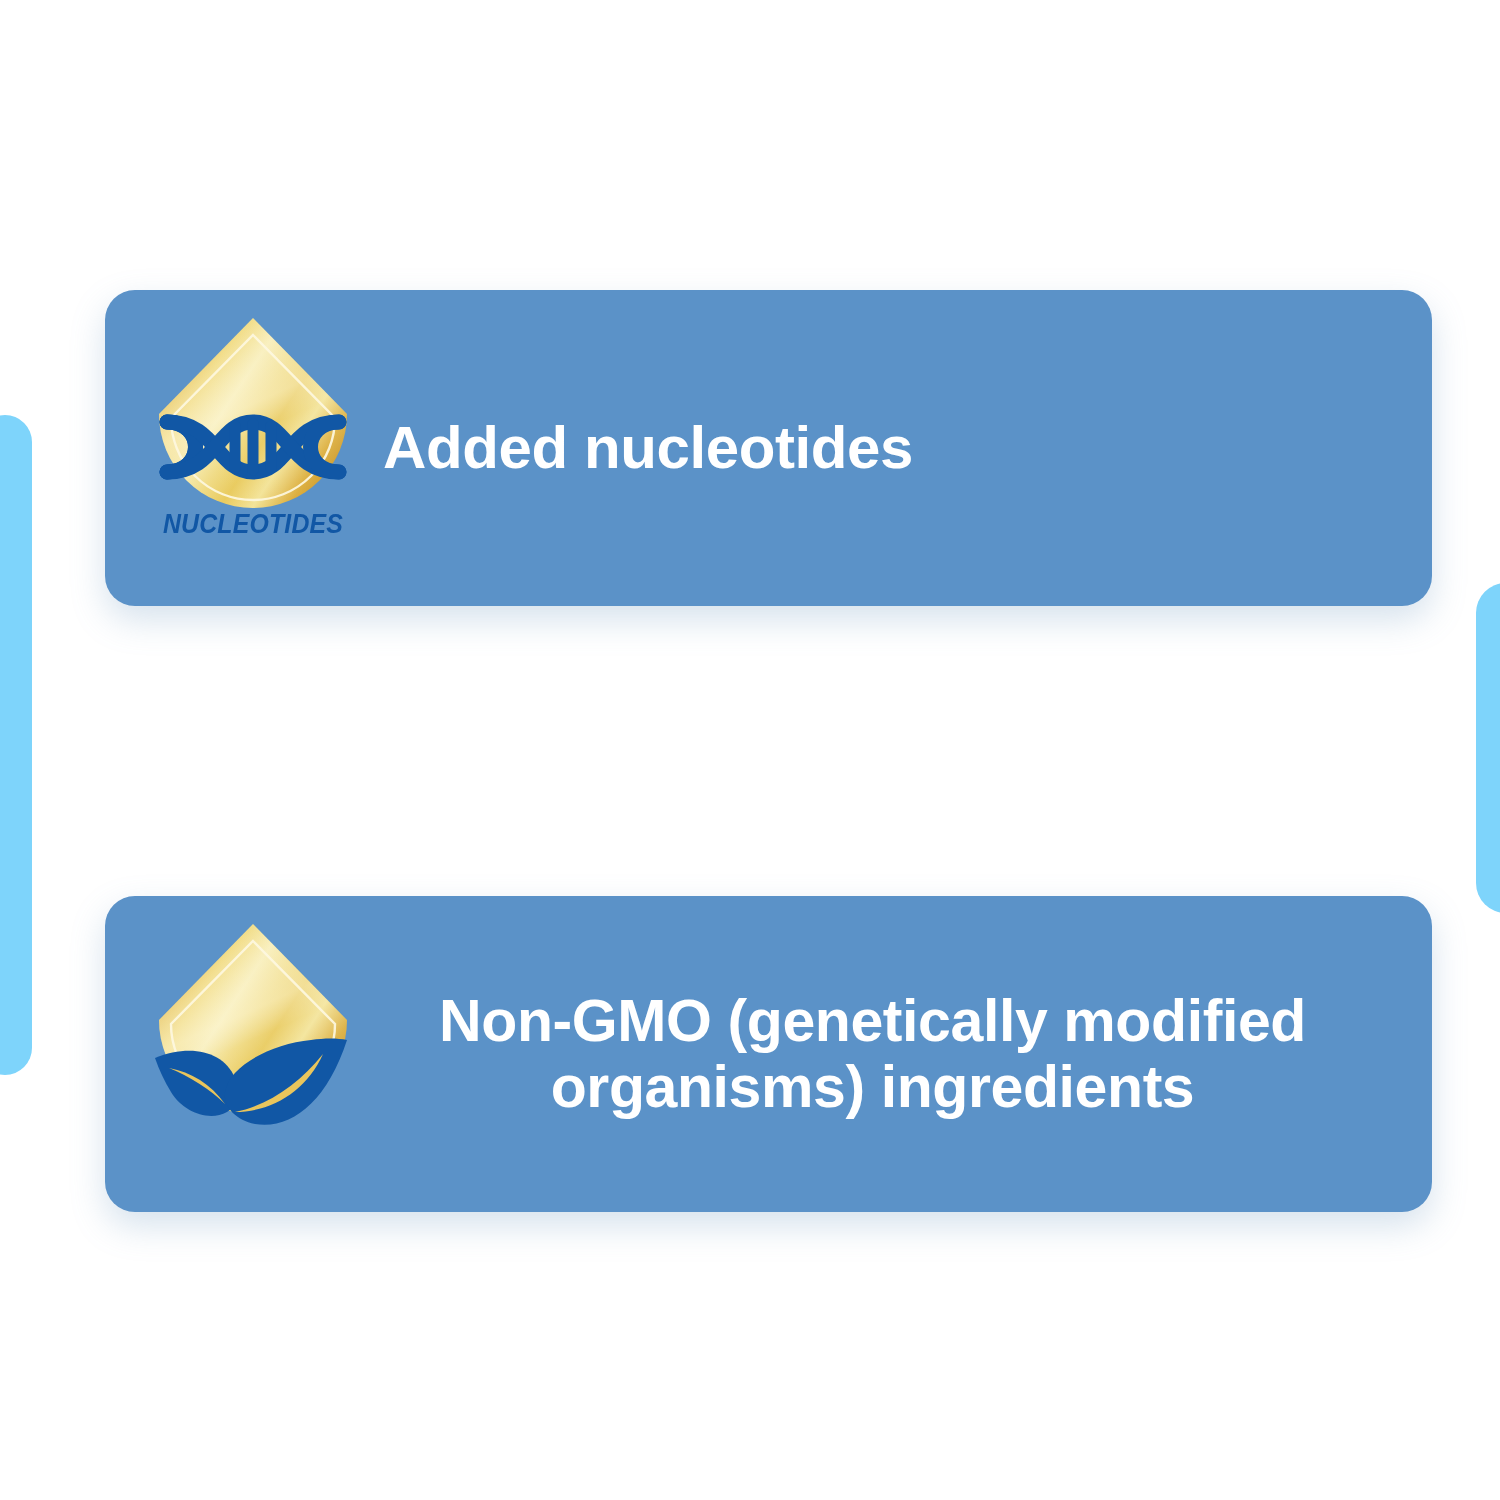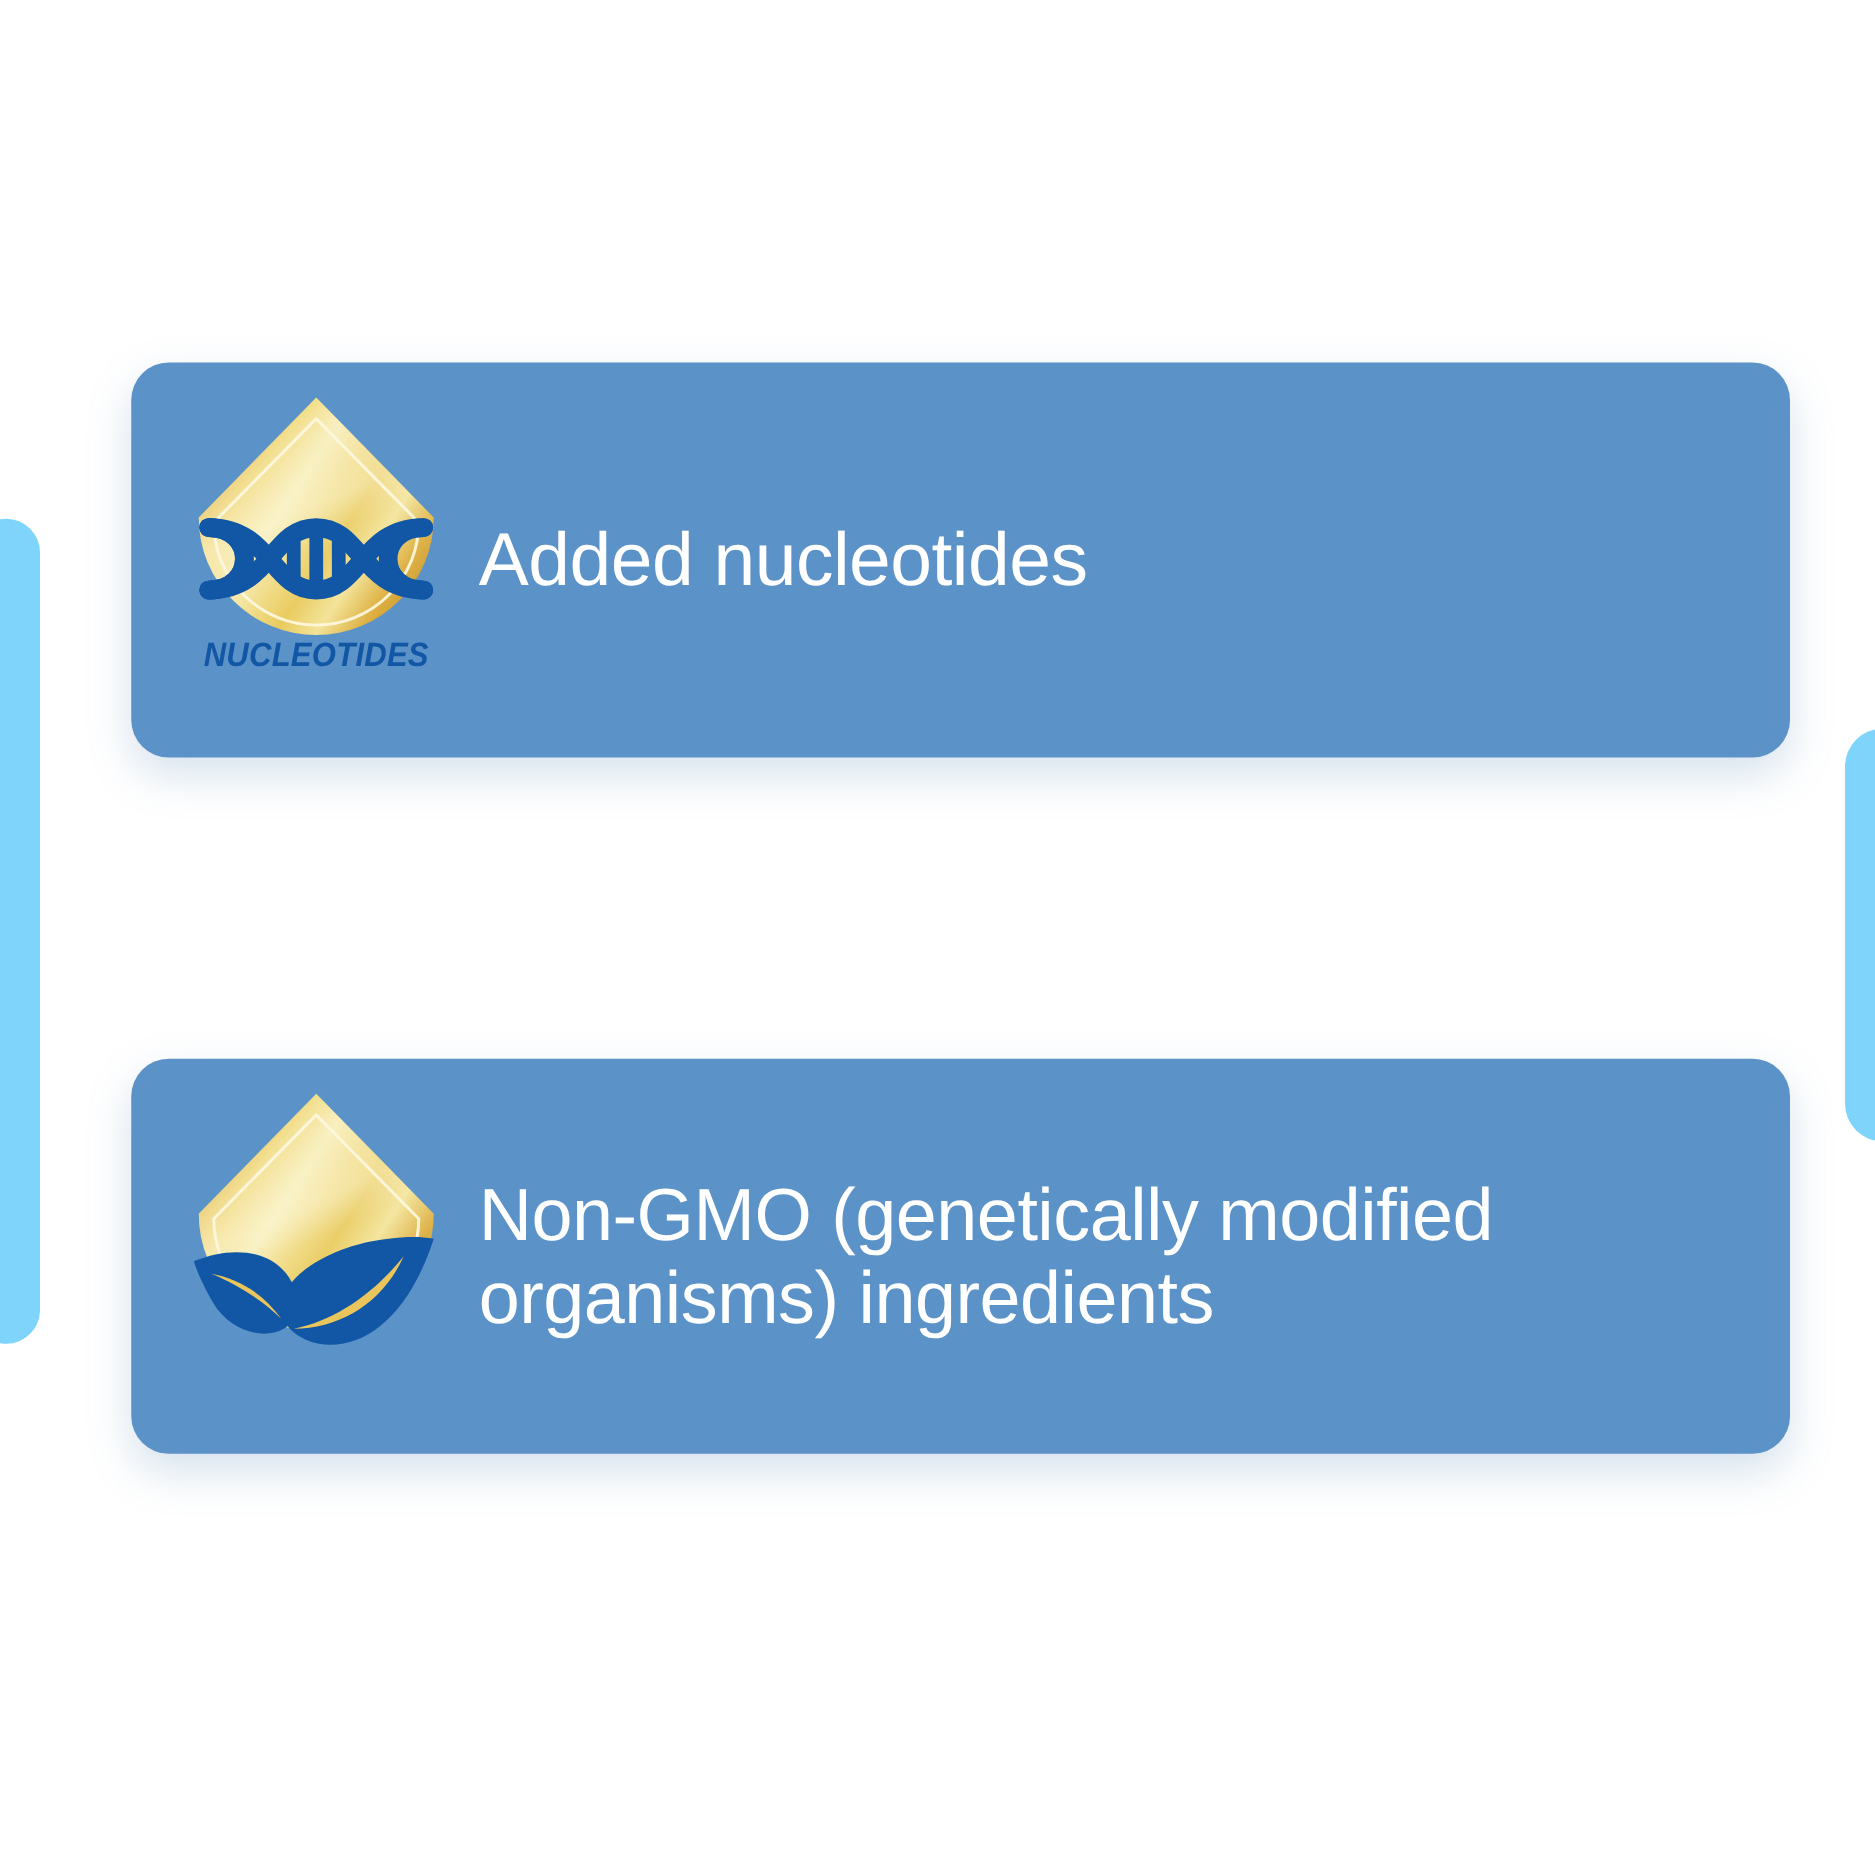--- a/index.html
+++ b/index.html
@@ -47,36 +47,36 @@
     left: 105px;
     width: 1327px;
     background: #5b92c8;
     border-radius: 30px;
     box-shadow: 0 14px 34px rgba(108, 150, 190, 0.28);
     display: flex;
     align-items: center;
     box-sizing: border-box;
   }
   .card-1 { top: 290px; height: 316px; }
-  .card-2 { top: 847px; height: 316px; }
+  .card-2 { top: 896px; height: 316px; text-align: center; }
 
   .badge-slot {
     flex: 0 0 auto;
     width: 260px;
     display: flex;
     align-items: center;
     justify-content: center;
     margin-left: 18px;
     font-style: italic;
   }
 
   .card-text {
     color: #ffffff;
     font-size: 58px;
-    font-weight: 400;
+    font-weight: 700;
     line-height: 1.12;
     letter-spacing: -0.4px;
     padding-right: 70px;
   }
   .card-1 .card-text { font-size: 60px; }
   .card-2 .card-text { font-size: 59px; max-width: 1000px; }
 
   
   .badge {
     position: relative;

